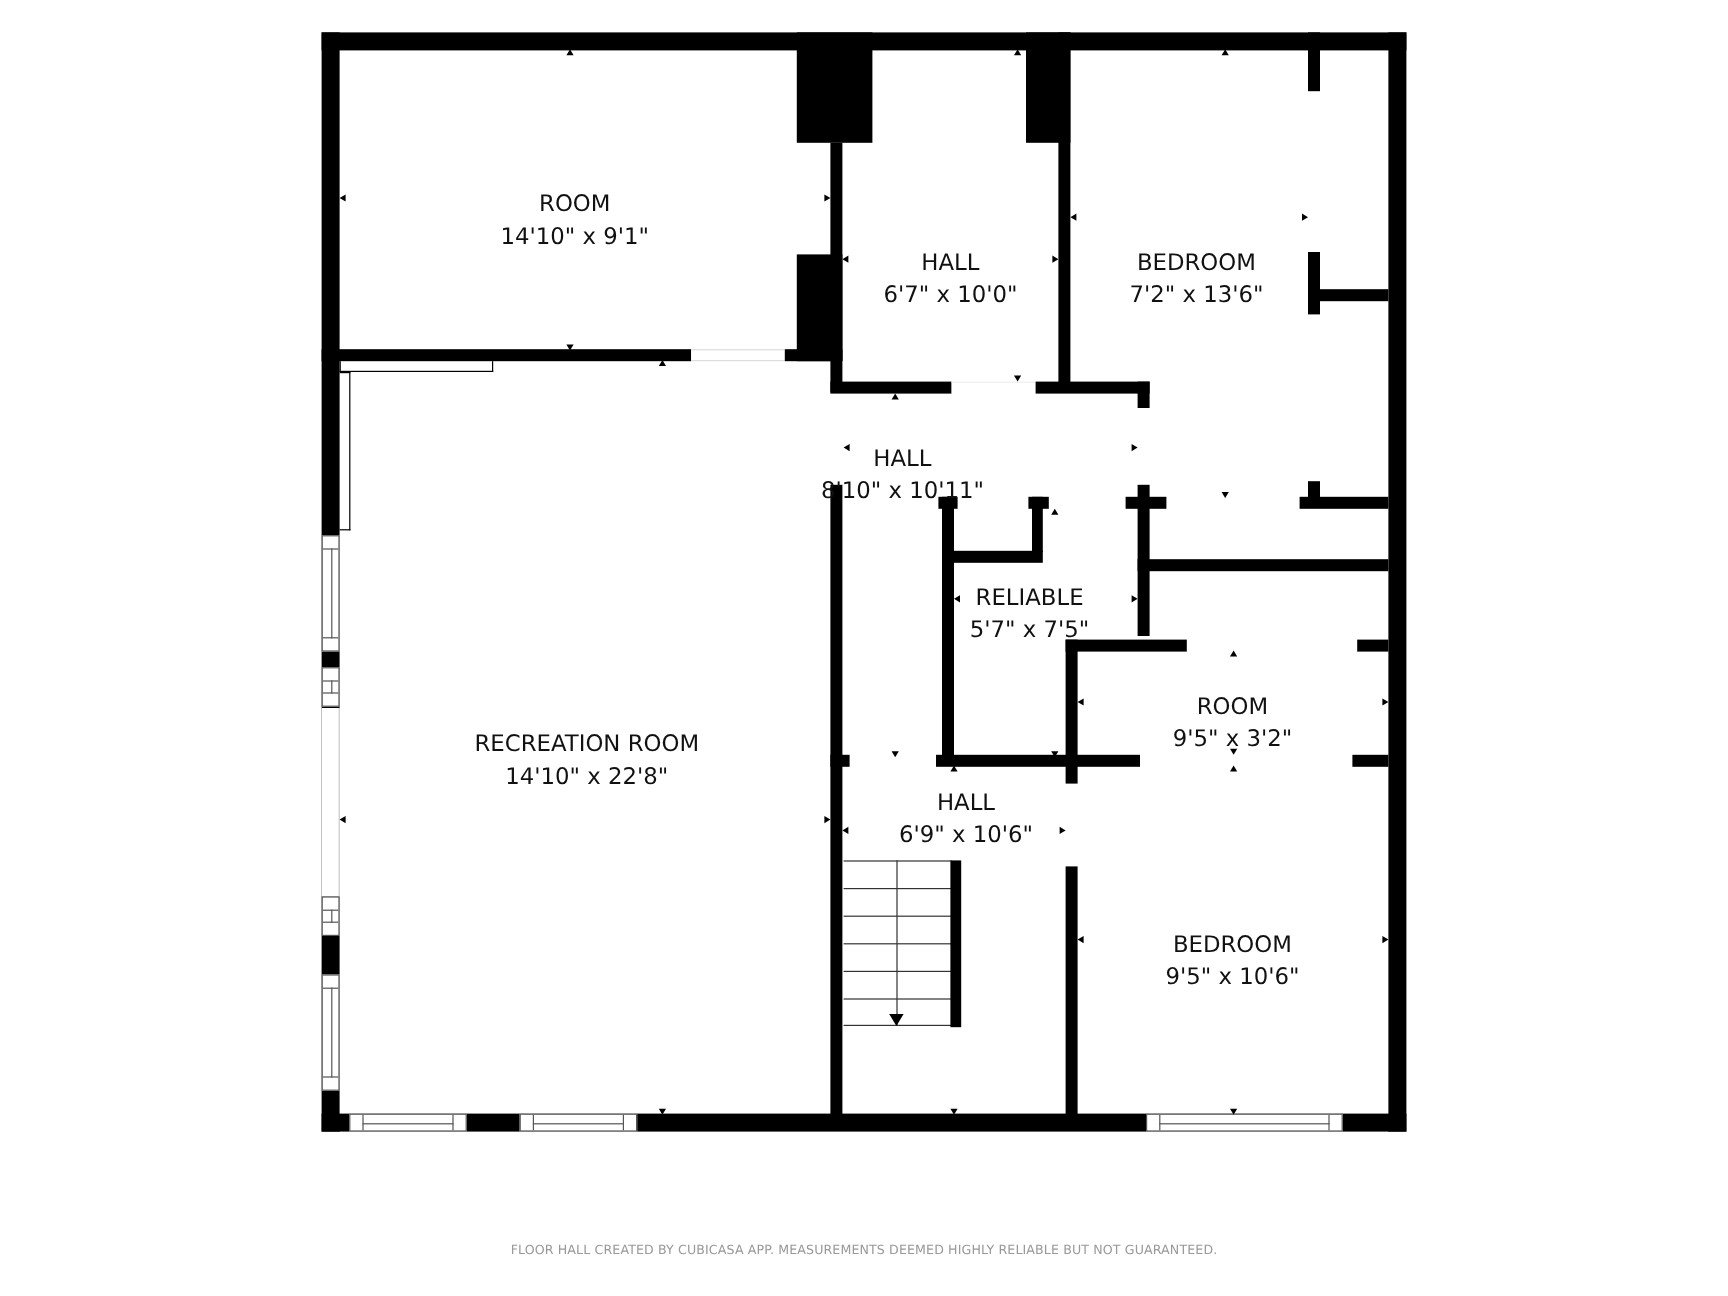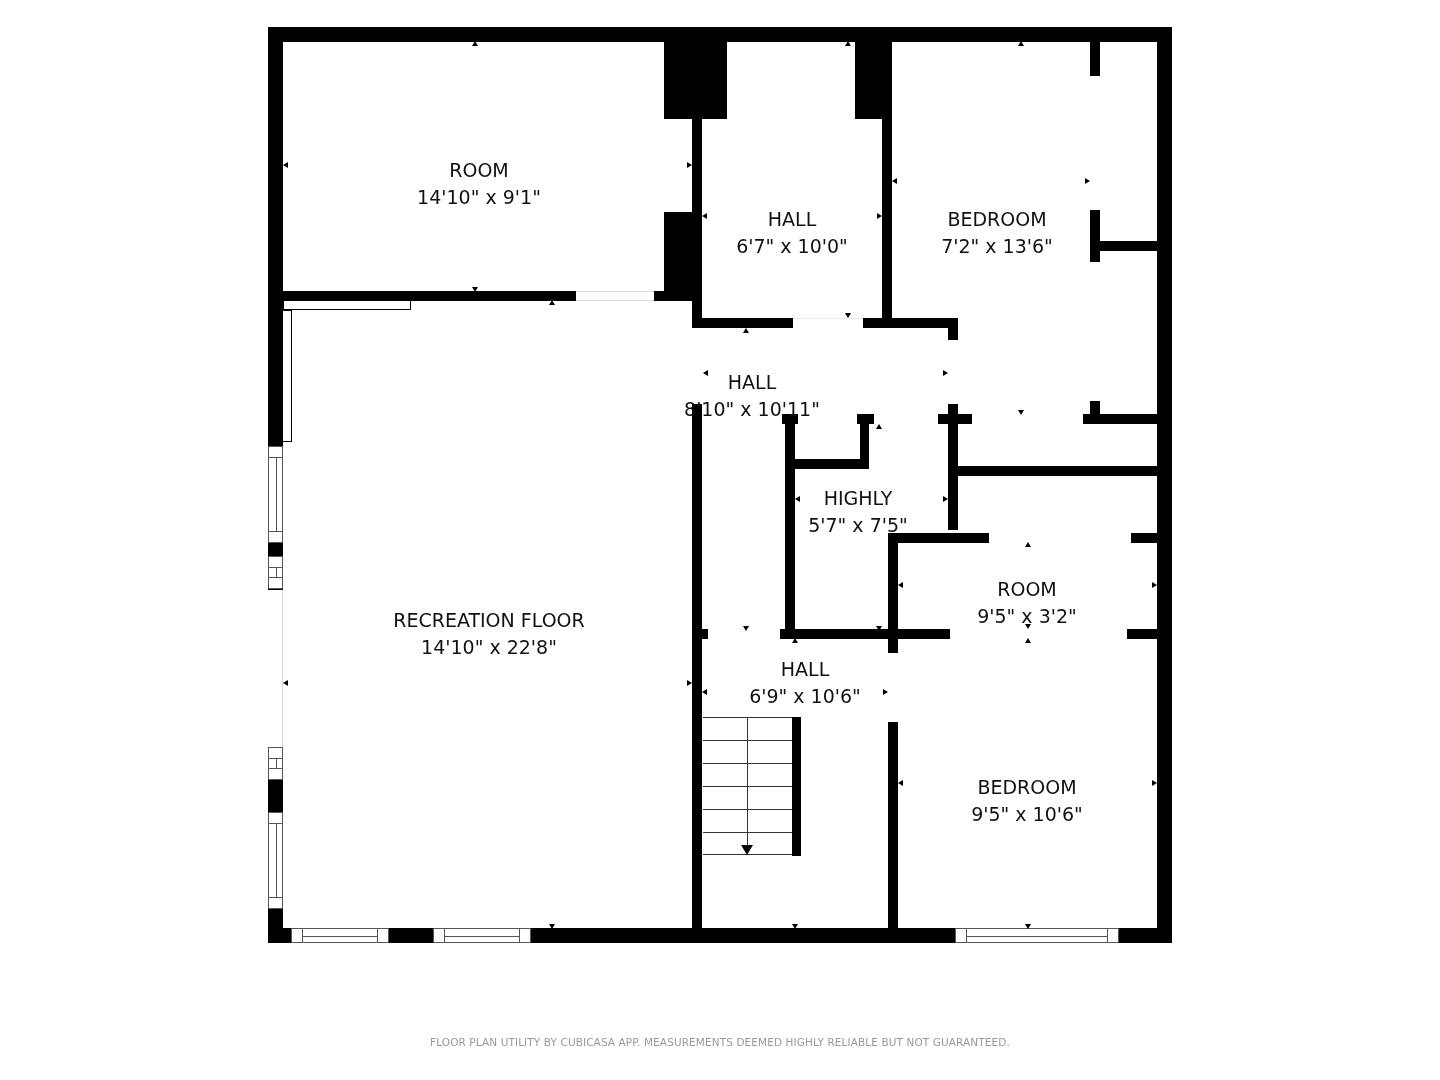--- a/index.html
+++ b/index.html
@@ -149,34 +149,34 @@
   </div>
   <div class="label" style="left:997px;top:206px;">
     <span>BEDROOM</span>
     <span class="dim">7'2" x 13'6"</span>
   </div>
   <div class="label" style="left:752px;top:369px;">
     <span>HALL</span>
     <span class="dim">8'10" x 10'11"</span>
   </div>
   <div class="label" style="left:858px;top:485px;">
-    <span>HIGHLY</span>
+    <span>RELIABLE</span>
     <span class="dim">5'7" x 7'5"</span>
   </div>
   <div class="label" style="left:1027px;top:576px;">
     <span>ROOM</span>
     <span class="dim">9'5" x 3'2"</span>
   </div>
   <div class="label" style="left:489px;top:607px;">
-    <span>RECREATION FLOOR</span>
+    <span>RECREATION ROOM</span>
     <span class="dim">14'10" x 22'8"</span>
   </div>
   <div class="label" style="left:805px;top:656px;">
     <span>HALL</span>
     <span class="dim">6'9" x 10'6"</span>
   </div>
   <div class="label" style="left:1027px;top:774px;">
     <span>BEDROOM</span>
     <span class="dim">9'5" x 10'6"</span>
   </div>
 </div>
 
-<div class="footer">FLOOR PLAN UTILITY BY CUBICASA APP. MEASUREMENTS DEEMED HIGHLY RELIABLE BUT NOT GUARANTEED.</div>
+<div class="footer">FLOOR HALL CREATED BY CUBICASA APP. MEASUREMENTS DEEMED HIGHLY RELIABLE BUT NOT GUARANTEED.</div>
 
 </body></html>

